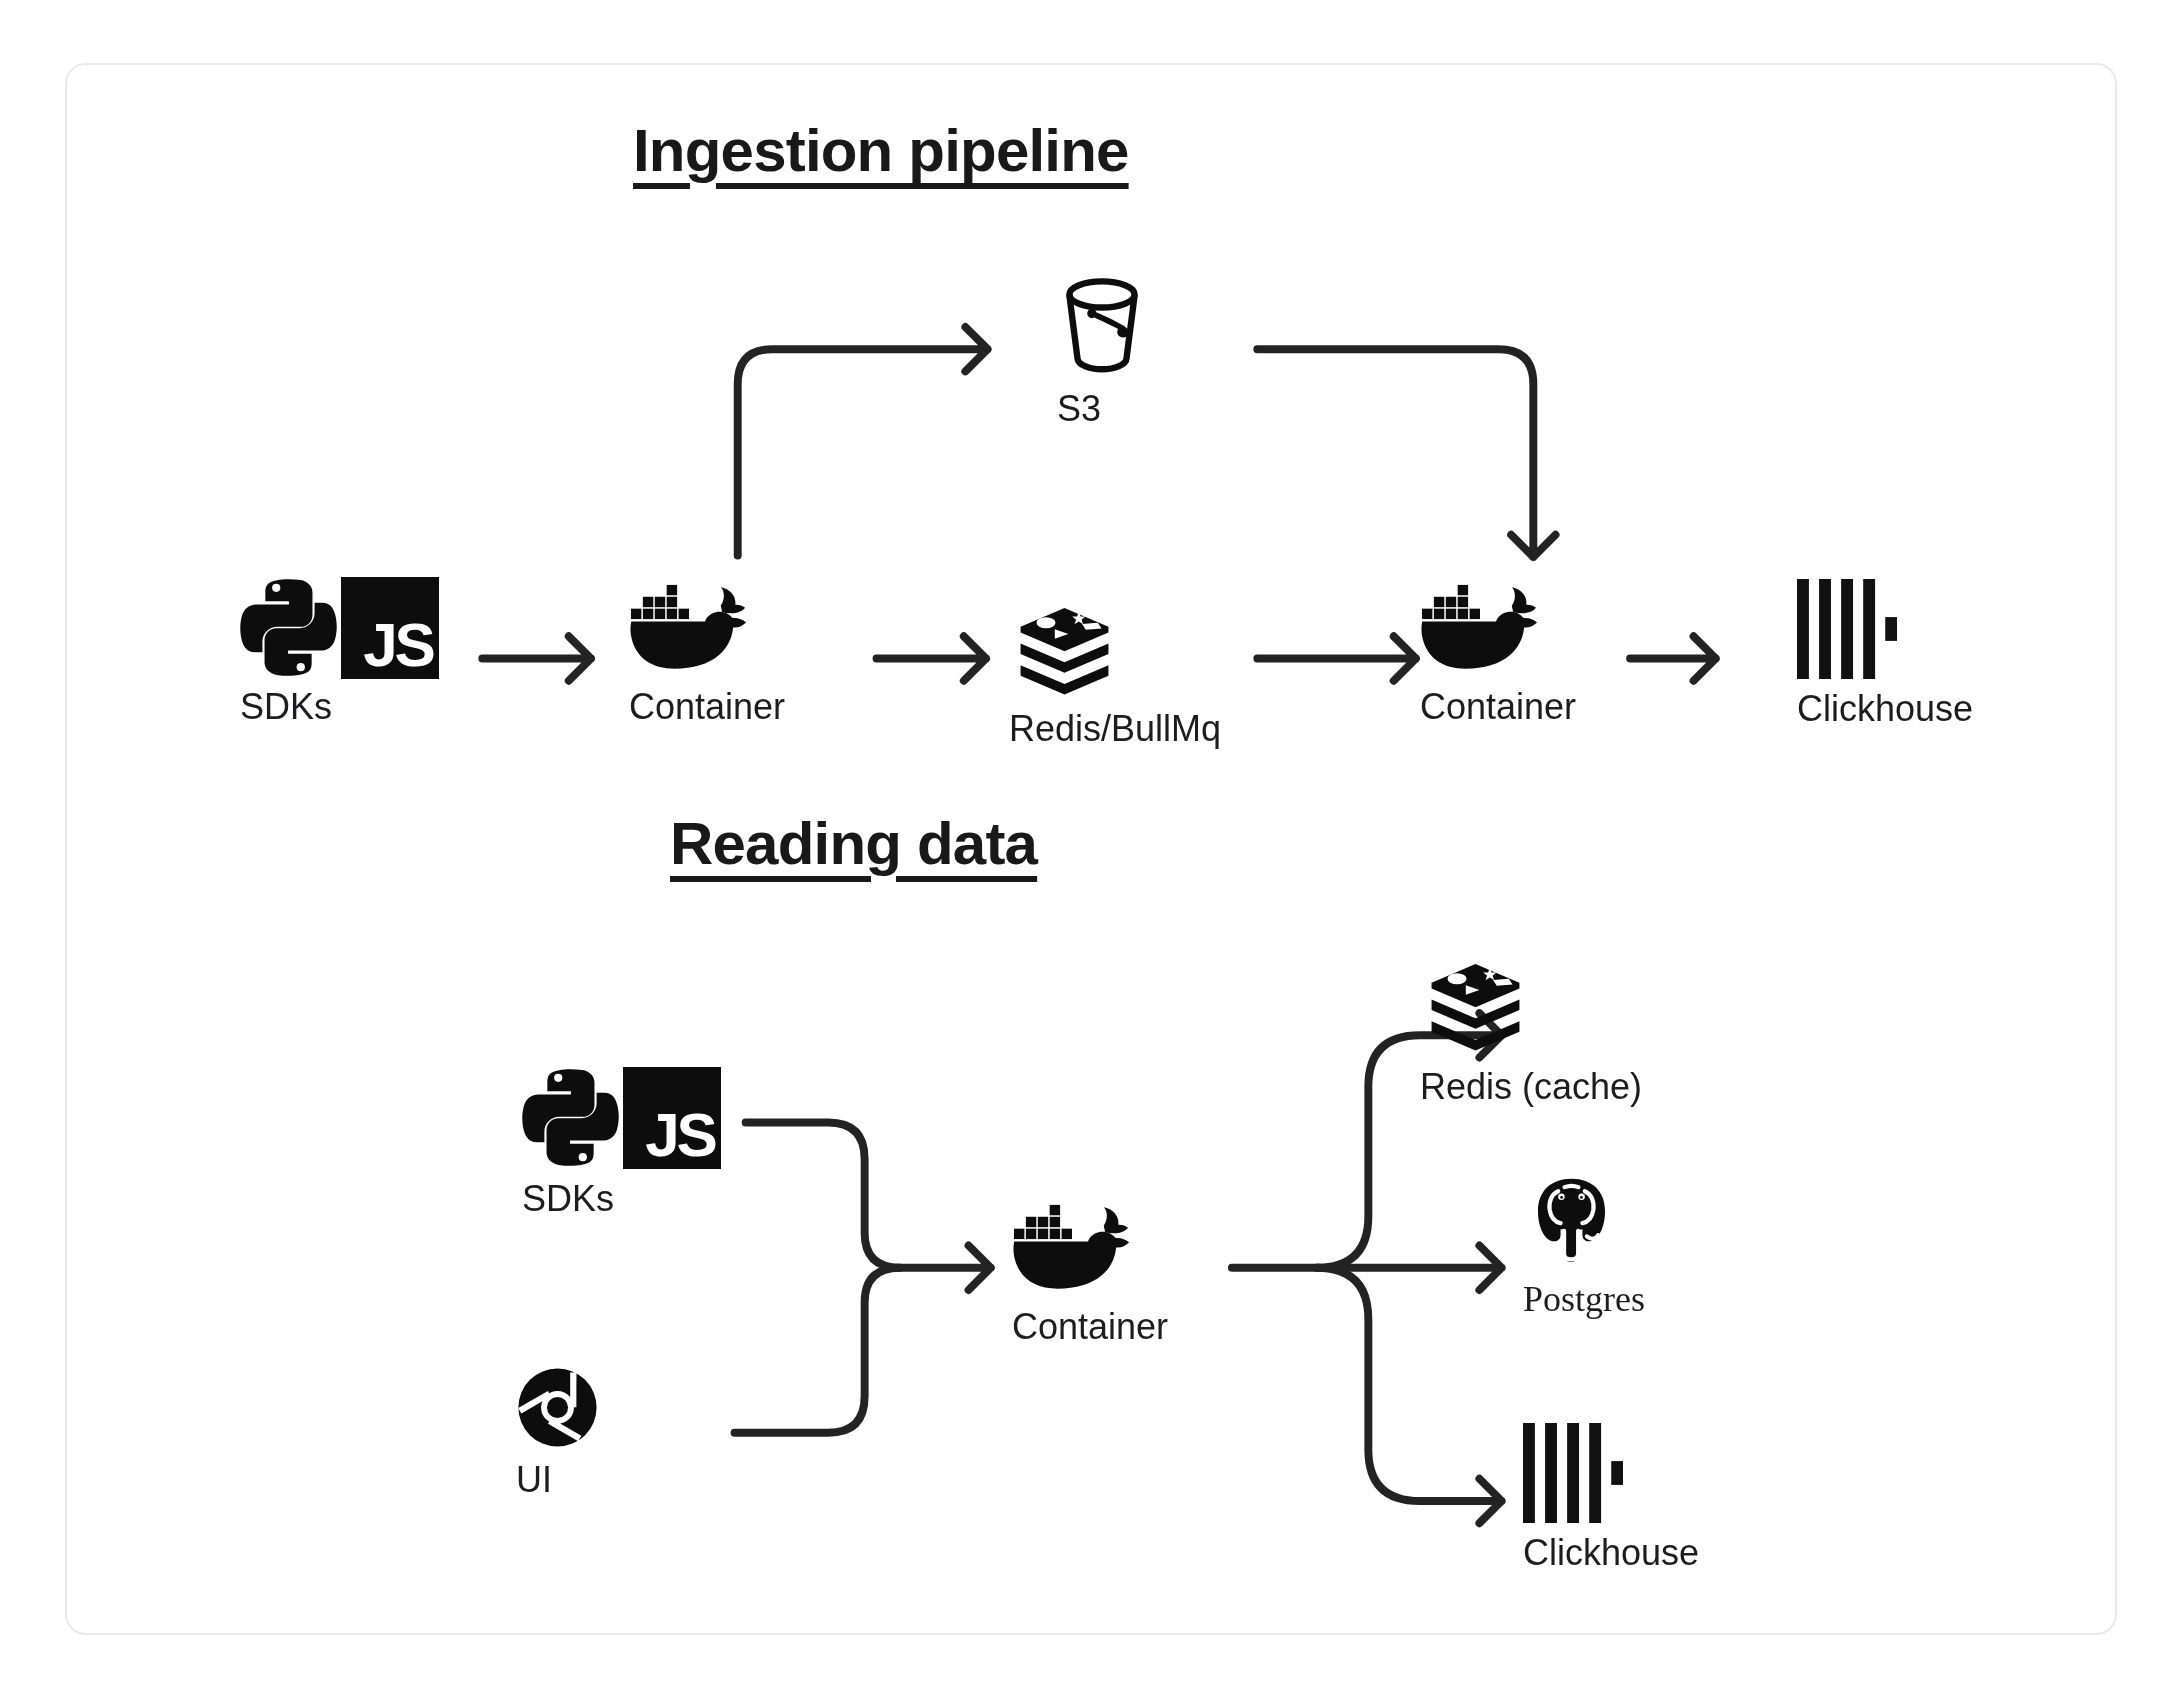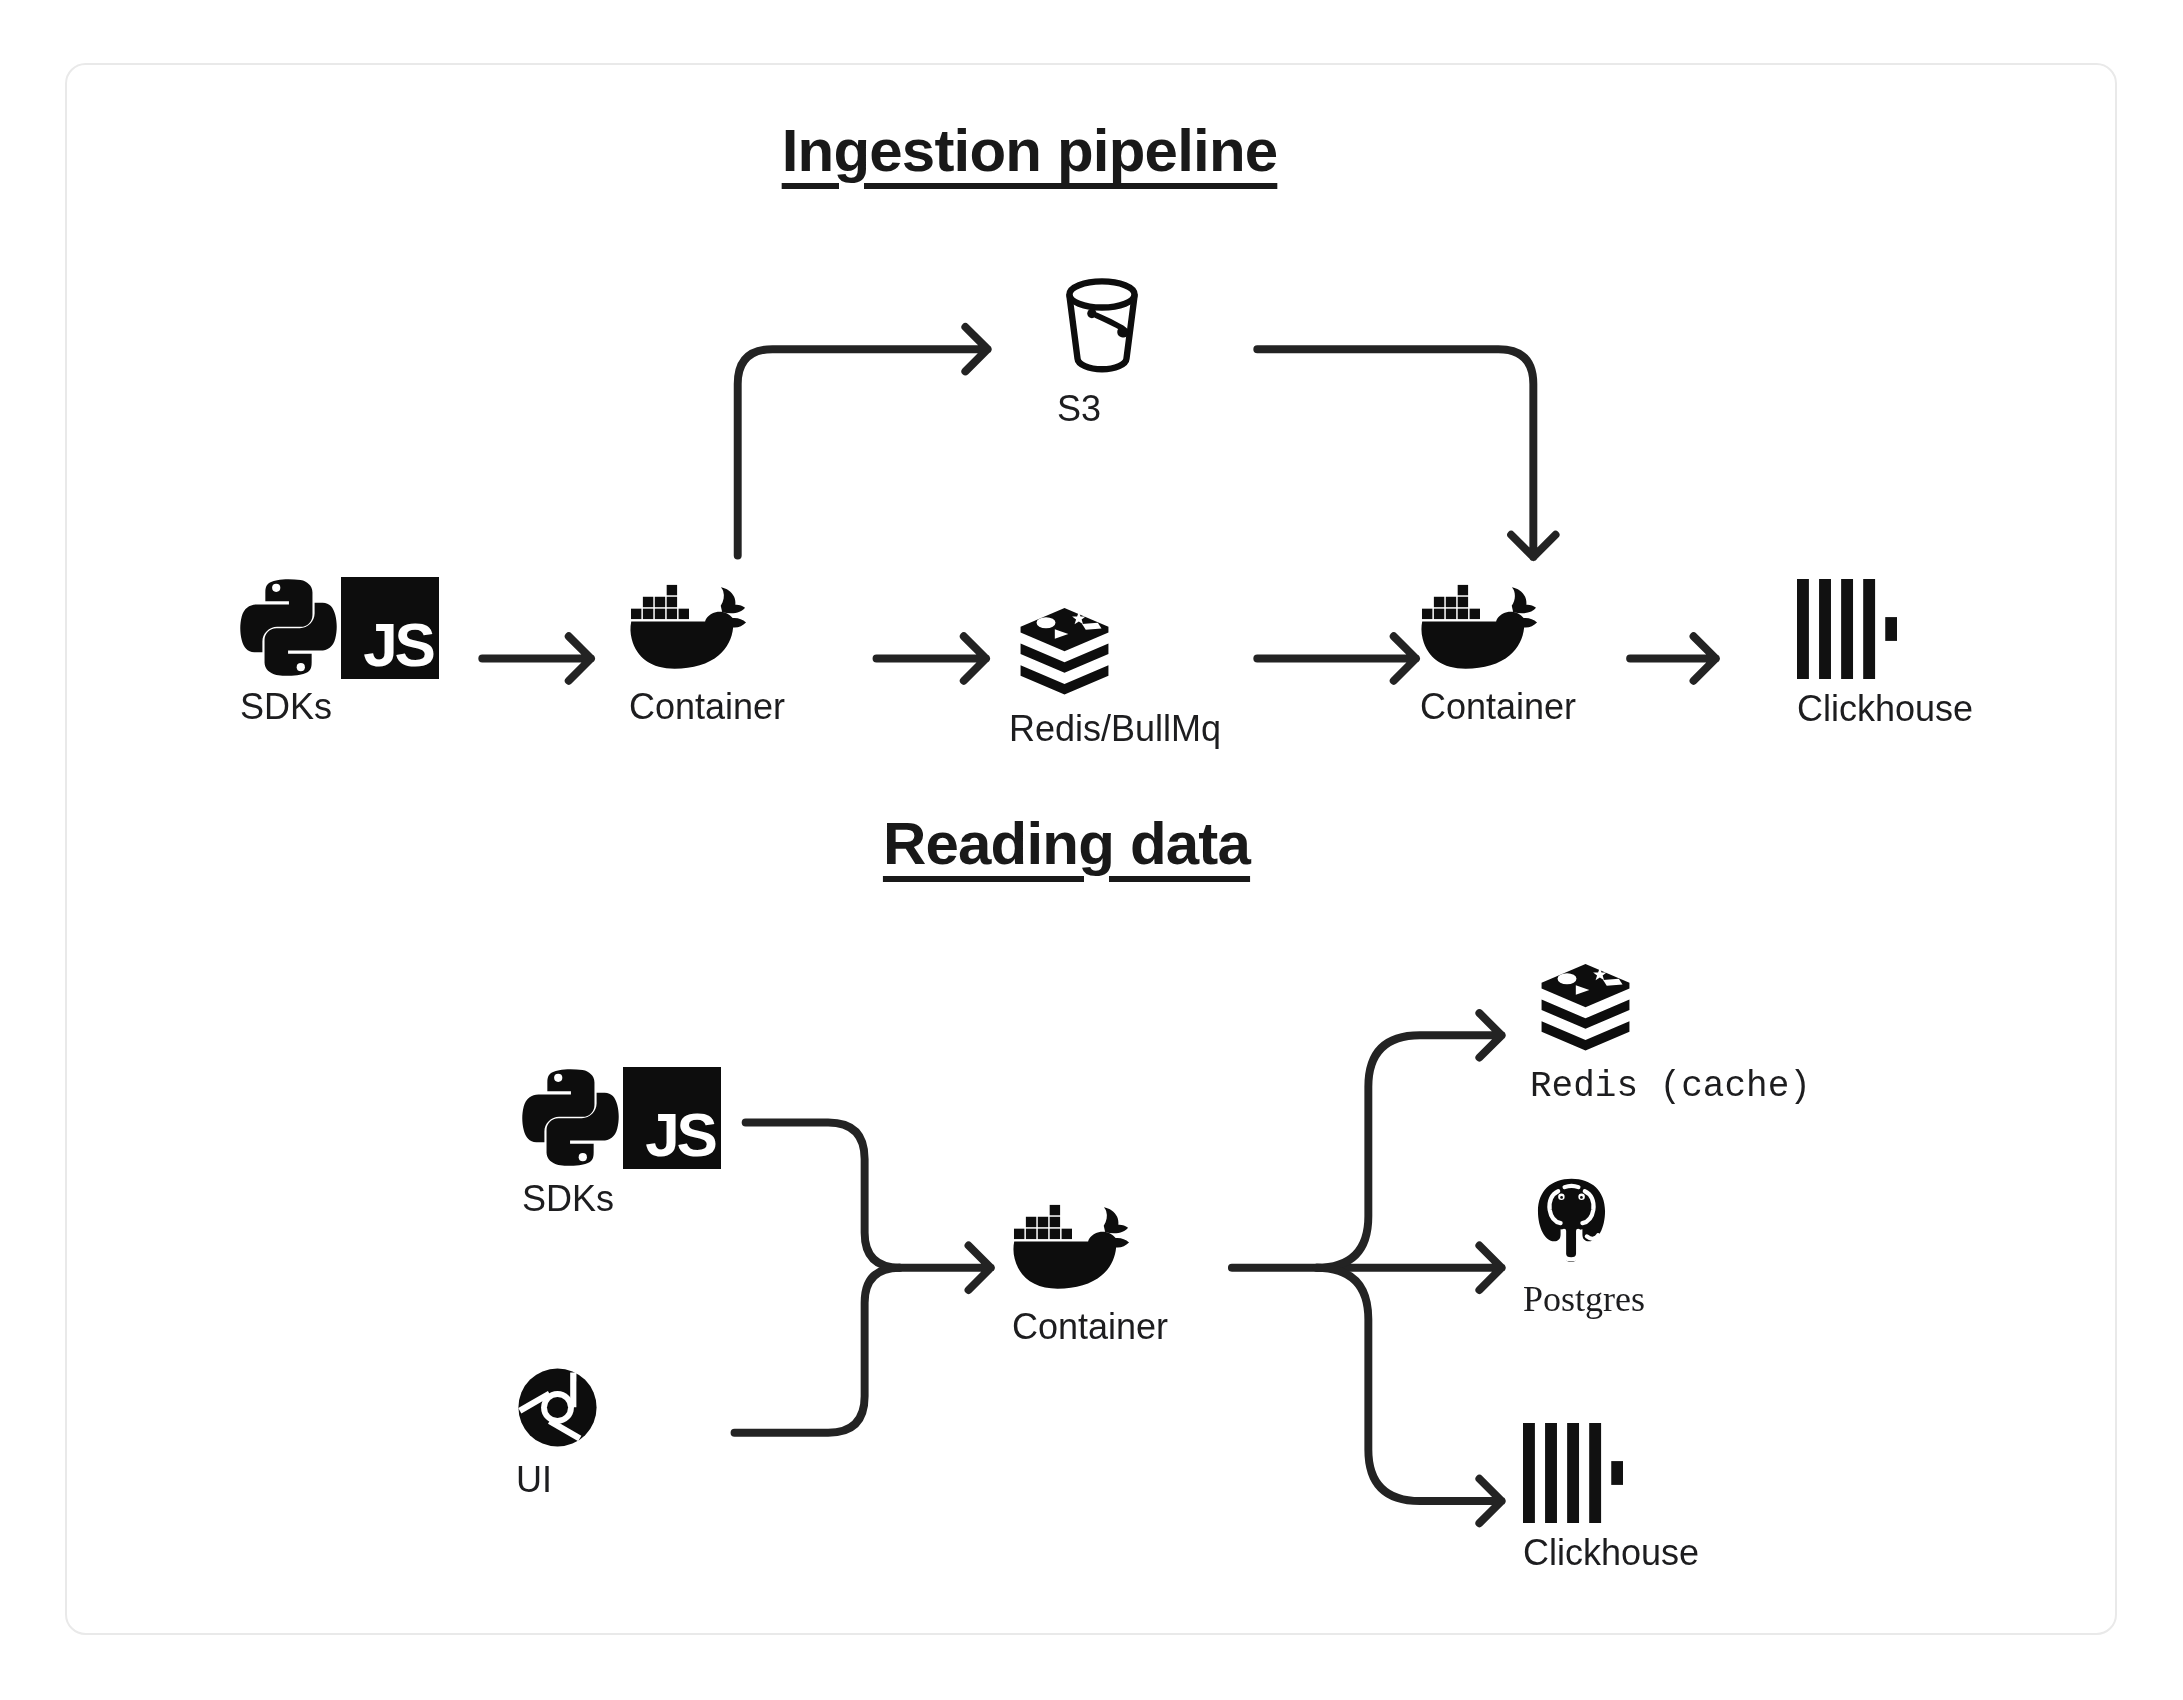--- a/index.html
+++ b/index.html
@@ -8,21 +8,21 @@
     font-family:"Liberation Sans", sans-serif;color:#1d1d1f;overflow:hidden;
   }
   .card{
     position:absolute;left:65px;top:63px;width:2052px;height:1572px;
     border:2.4px solid #e9e9e9;border-radius:20.6px;background:#ffffff;box-sizing:border-box;
   }
   .wires{position:absolute;left:0;top:0;width:2183px;height:1701px;pointer-events:none;}
   .wires path{stroke:#232323;stroke-width:10;fill:none;stroke-linecap:round;stroke-linejoin:round;}
   .title{
     position:absolute;margin:0;font-size:60px;font-weight:700;color:#191919;
-    text-align:center;letter-spacing:-0.8px;
+    letter-spacing:-0.8px;
     text-decoration:underline;text-decoration-thickness:6.3px;text-underline-offset:12px;
   }
   .node{position:absolute;display:flex;flex-direction:column;align-items:flex-start;}
   .icons{display:flex;align-items:flex-end;gap:4px;}
   .label{font-size:36px;font-weight:500;color:#1d1d1f;white-space:nowrap;text-align:center;line-height:1.1;}
   .js-badge{width:98px;height:102px;background:#0d0d0d;position:relative;}
   .js-badge span{
     position:absolute;right:6.3px;bottom:0px;color:#ffffff;font-weight:700;
     font-size:62px;letter-spacing:-3.2px;line-height:1.1;
   }
@@ -203,21 +203,21 @@
   <div class="label" style="margin-top:11px;">UI</div>
 </div>
 
 <div class="node" style="left:1012px;top:1204px;width:222px;">
   <svg class="icon" width="119" height="90" viewBox="0 0 150 113">
       <use href="#i-docker"></use>
     </svg>
   <div class="label" style="margin-top:12.7px;">Container</div>
 </div>
 
-<div class="node" style="left:1530px;top:960px;width:254px;font-family:Liberation Mono, monospace;">
+<div class="node" style="left:1420px;top:960px;width:254px;">
   <svg class="icon" width="111" height="94" viewBox="0 0 140 118">
       <use href="#i-redis"></use>
     </svg>
   <div class="label" style="margin-top:12.7px;">Redis (cache)</div>
 </div>
 
 <div class="node" style="left:1523px;top:1173px;width:230px;font-family:Liberation Serif, serif;">
   <svg class="icon" width="97" height="97" viewBox="0 0 122 122">
       <use href="#i-postgres"></use>
     </svg>

